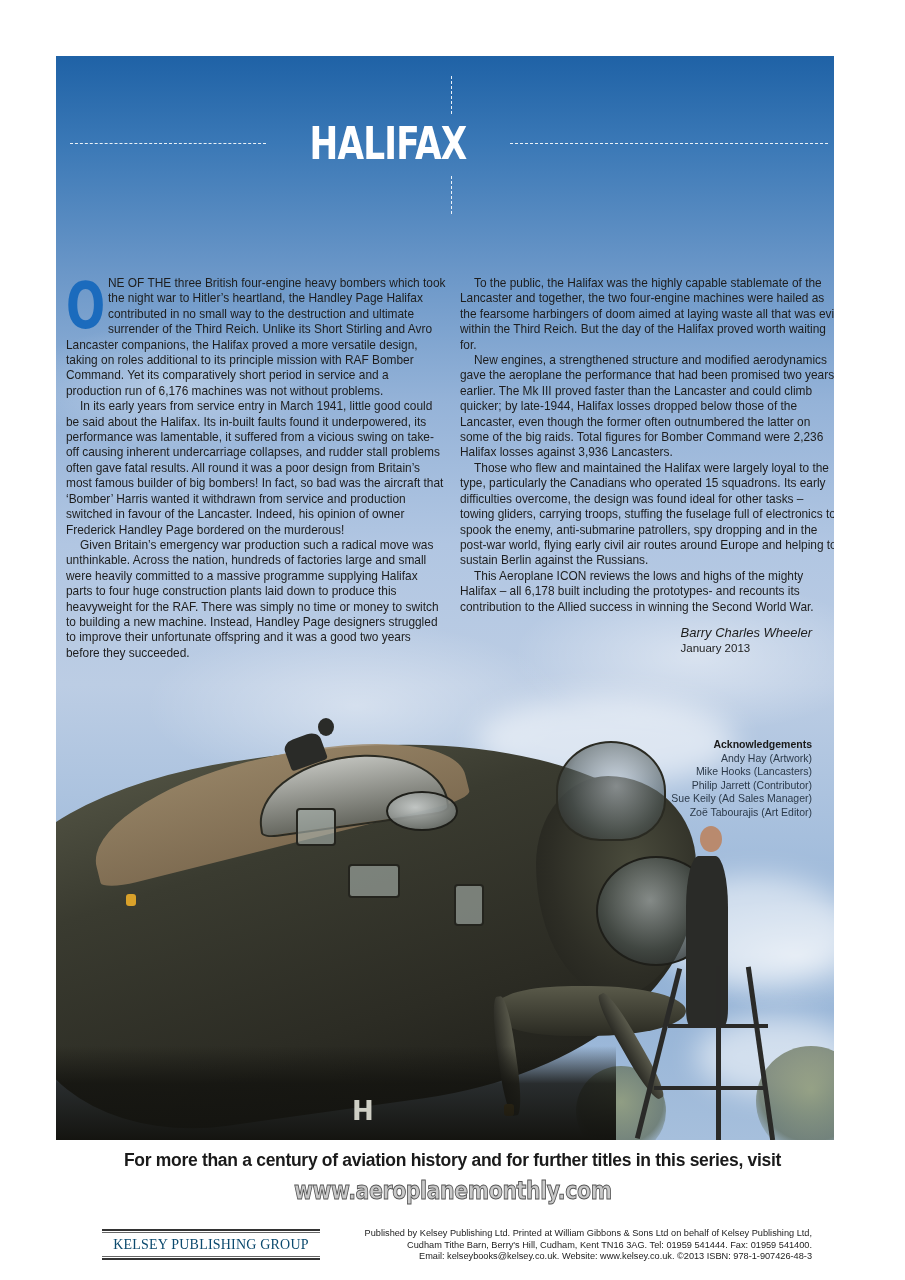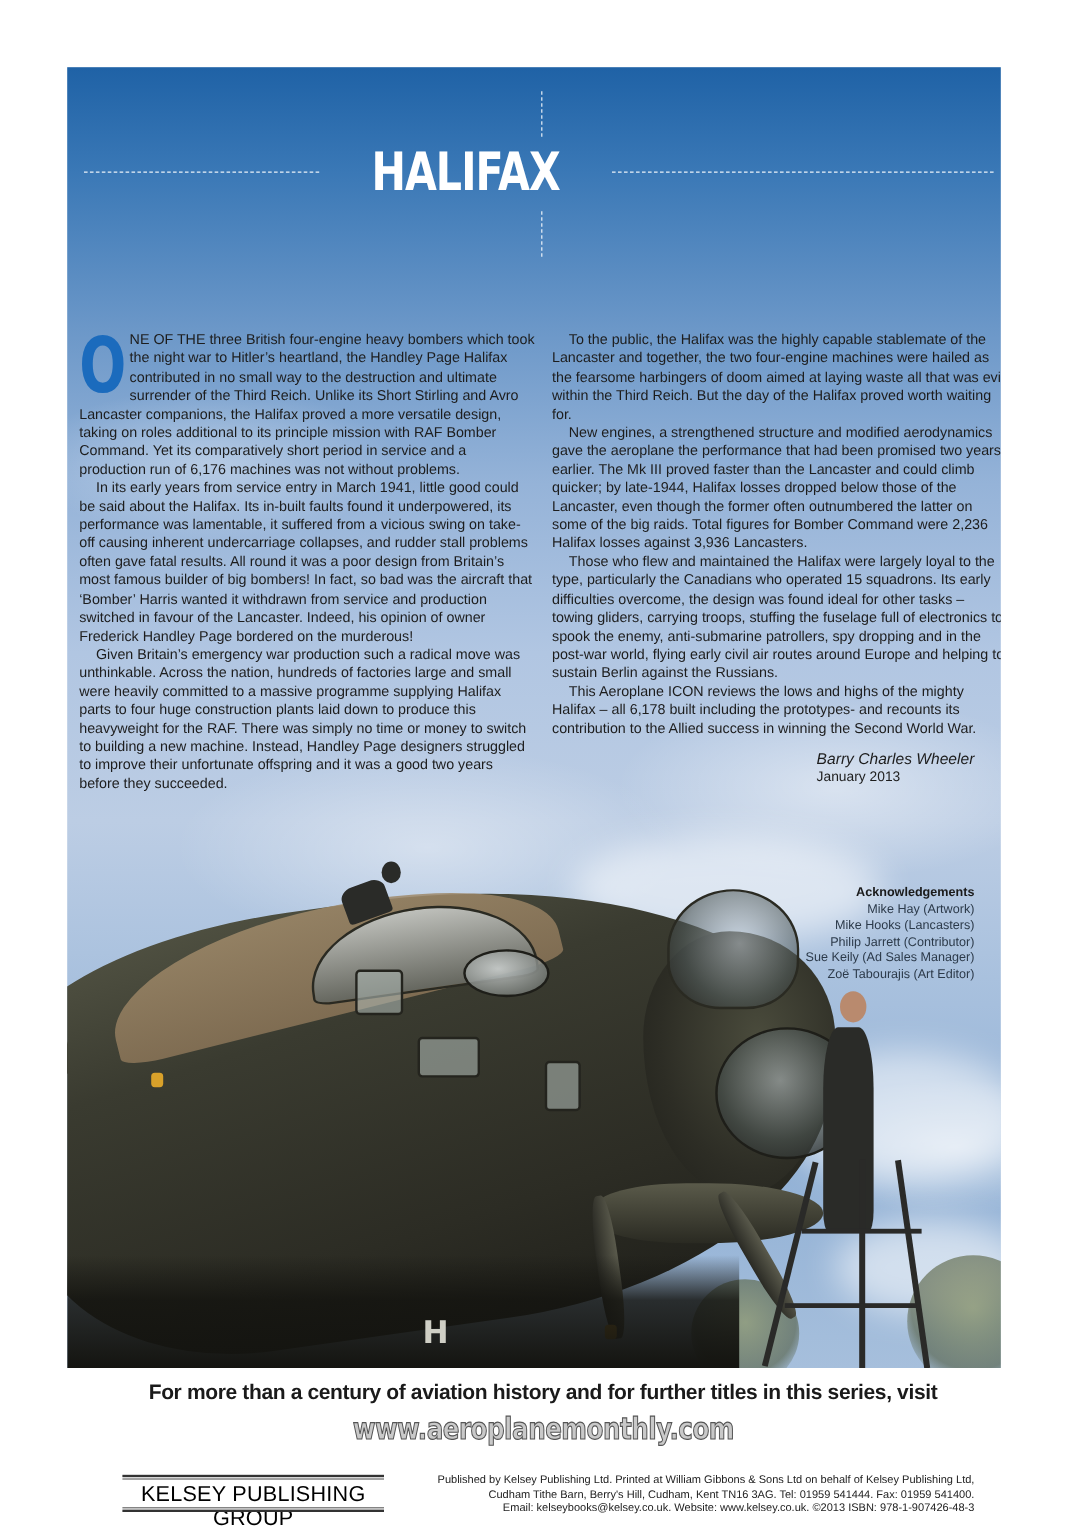--- a/index.html
+++ b/index.html
@@ -133,21 +133,21 @@
       font-family: "DejaVu Sans", sans-serif; font-weight: bold; font-size: 25px; color: #c9c9c9;
       -webkit-text-stroke: 1px #555; letter-spacing: -0.5px;
     }
     .url span { display: inline-block; transform: scaleX(0.82); }
 
     .logo { position: absolute; left: 102px; top: 1229px; width: 218px; height: 32px; }
     .logo .rule-top { position: absolute; left: 0; top: 0; width: 218px; height: 4px; border-top: 2px solid #333; border-bottom: 1px solid #666; }
     .logo .rule-bottom { position: absolute; left: 0; top: 27px; width: 218px; height: 4px; border-top: 1px solid #666; border-bottom: 2px solid #333; }
     .logo .logo-text {
       position: absolute; left: 0; top: 6px; width: 218px; text-align: center;
-      font-family: Liberation Sans, sans-serif; font-size: 18px; line-height: 20px; color: #000000; letter-spacing: 0.2px;
+      font-family: Liberation Serif, serif; font-size: 14px; line-height: 20px; color: #0c4a6e; letter-spacing: 0.2px;
     }
 
     .imprint { position: absolute; left: 332px; width: 480px; top: 1228px; text-align: right; font-size: 9.2px; line-height: 11.5px; color: #222; }
   </style>
 </head>
 <body>
 
 <div class="panel">
 
   <div class="title-vline top"></div>
@@ -211,21 +211,21 @@
     <div class="ladder-rail" style="left:702px;top:910px;height:175px;transform:rotate(-8deg);"></div>
     <div class="ladder-step" style="left:612px;top:968px;width:100px;"></div>
     <div class="ladder-step" style="left:598px;top:1030px;width:110px;"></div>
 
     <div class="bottom-shadow"></div>
     <div class="letter-h">H</div>
   </div>
 
   <div class="ack">
     <div class="ack-title">Acknowledgements</div>
-    <div>Mike Hay (Artwork)</div>
+    <div>Andy Hay (Artwork)</div>
     <div>Mike Hooks (Lancasters)</div>
     <div>Philip Jarrett (Contributor)</div>
     <div>Sue Keily (Ad Sales Manager)</div>
     <div>Zoë Tabourajis (Art Editor)</div>
   </div>
 
 </div>
 
 <div class="promo">For more than a century of aviation history and for further titles in this series, visit</div>
 <div class="url"><span>www.aeroplanemonthly.com</span></div>

